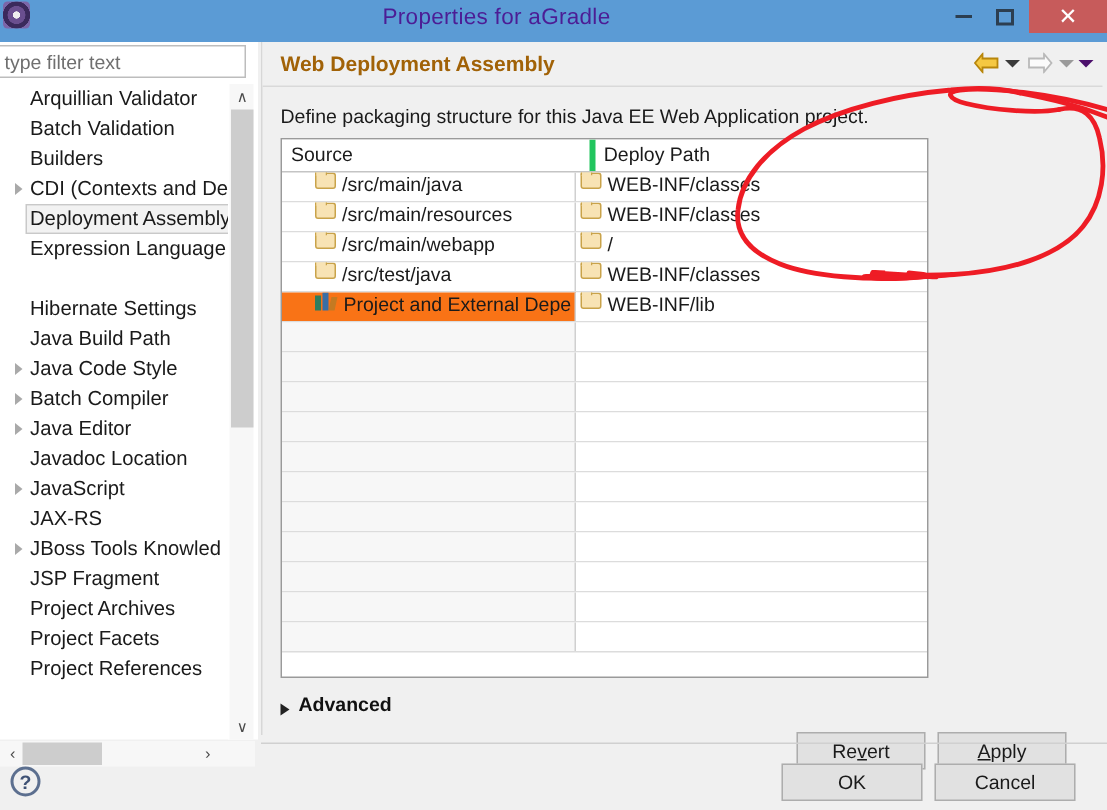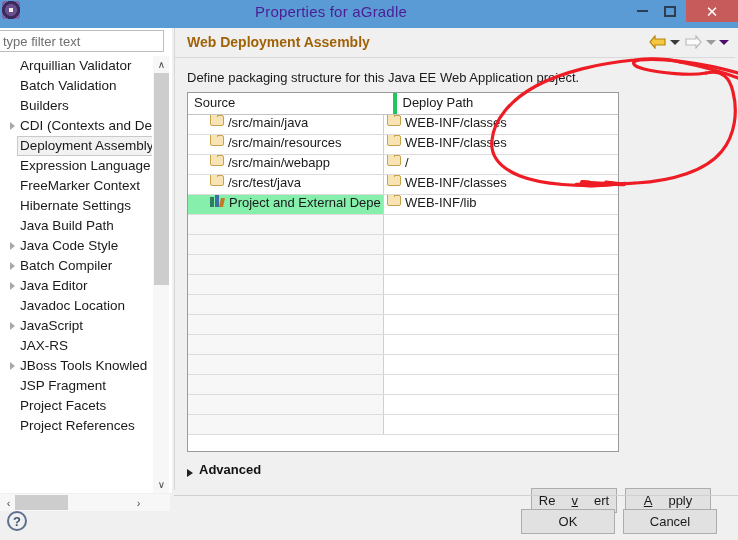--- a/index.html
+++ b/index.html
@@ -163,21 +163,21 @@
   .row { display: flex; height: 20px; border-bottom: 1px solid #dcdcdc; }
   .cell {
     display: flex; 
     font-size: 13px; color: #1a1a1a;
     font-family: "Liberation Sans", sans-serif;
     overflow: hidden; white-space: nowrap;
   }
   .cell.c1 { width: 196px; border-right: 1px solid #d0d0d0; background: #f7f7f7; padding-left: 22px; }
   .cell.c2 { width: 234px; background: #ffffff; padding-left: 3px; }
   .row.datarow .cell.c1 { background: #ffffff; }
-  .row.lastdata .cell.c1 { background: #86efac; }
+  .row.lastdata .cell.c1 { background: #f97316; }
   .ficon {
     width: 14px; min-width: 14px; height: 11px; margin-right: 4px;
     background: #f8e3b4; border: 1px solid #c9a34a; border-radius: 1px 2px 2px 2px;
     position: relative;
   }
   .ficon::before {
     content:""; position:absolute; left: -1px; top: -3px;
     width: 6px; height: 3px; background: #f8e3b4;
     border: 1px solid #c9a34a; border-bottom: none; border-radius: 1px 1px 0 0;
   }
@@ -207,21 +207,20 @@
     border-bottom: 4px solid transparent;
   }
 
   #btn-revert { position: absolute; left: 356px; top: 460px; width: 86px; height: 25px; }
   #btn-apply  { position: absolute; left: 450px; top: 460px; width: 86px; height: 25px; }
   .btn {
     background: #e1e1e1; border: 1px solid #adadad;
     font-size: 13px; color: #1a1a1a;
     display: flex; align-items: center; justify-content: center;
     font-family: "Liberation Sans", sans-serif;
-    gap: 16px;
   }
 
   
   #bottom-sep {
     position: absolute; left: 174px; top: 495px; width: 564px; height: 1px; background: #d0d0d0;
   }
   #help-icon {
     position: absolute; left: 7px; top: 511px; width: 20px; height: 20px;
     border: 2px solid #5c6f8f; border-radius: 50%;
     color: #3f5275; font-size: 13px; font-weight: bold;
@@ -276,21 +275,20 @@
         <div class="tree-item selected">
           <span class="tw"></span>
           <span class="tlabel">Deployment Assembly</span>
         </div>
         <div class="tree-item">
           <span class="tw"></span>
           <span class="tlabel">Expression Language</span>
         </div>
         <div class="tree-item">
           <span class="tw"></span>
-          <span class="tlabel">FreeMarker Context</span>
         </div>
         <div class="tree-item">
           <span class="tw"></span>
           <span class="tlabel">Hibernate Settings</span>
         </div>
         <div class="tree-item">
           <span class="tw"></span>
           <span class="tlabel">Java Build Path</span>
         </div>
         <div class="tree-item">
@@ -317,20 +315,24 @@
           <span class="tw"></span>
           <span class="tlabel">JAX-RS</span>
         </div>
         <div class="tree-item">
           <span class="tw has"></span>
           <span class="tlabel">JBoss Tools Knowled</span>
         </div>
         <div class="tree-item">
           <span class="tw"></span>
           <span class="tlabel">JSP Fragment</span>
+        </div>
+        <div class="tree-item">
+          <span class="tw"></span>
+          <span class="tlabel">Project Archives</span>
         </div>
         <div class="tree-item">
           <span class="tw"></span>
           <span class="tlabel">Project Facets</span>
         </div>
         <div class="tree-item">
           <span class="tw"></span>
           <span class="tlabel">Project References</span>
         </div>
       </div>

